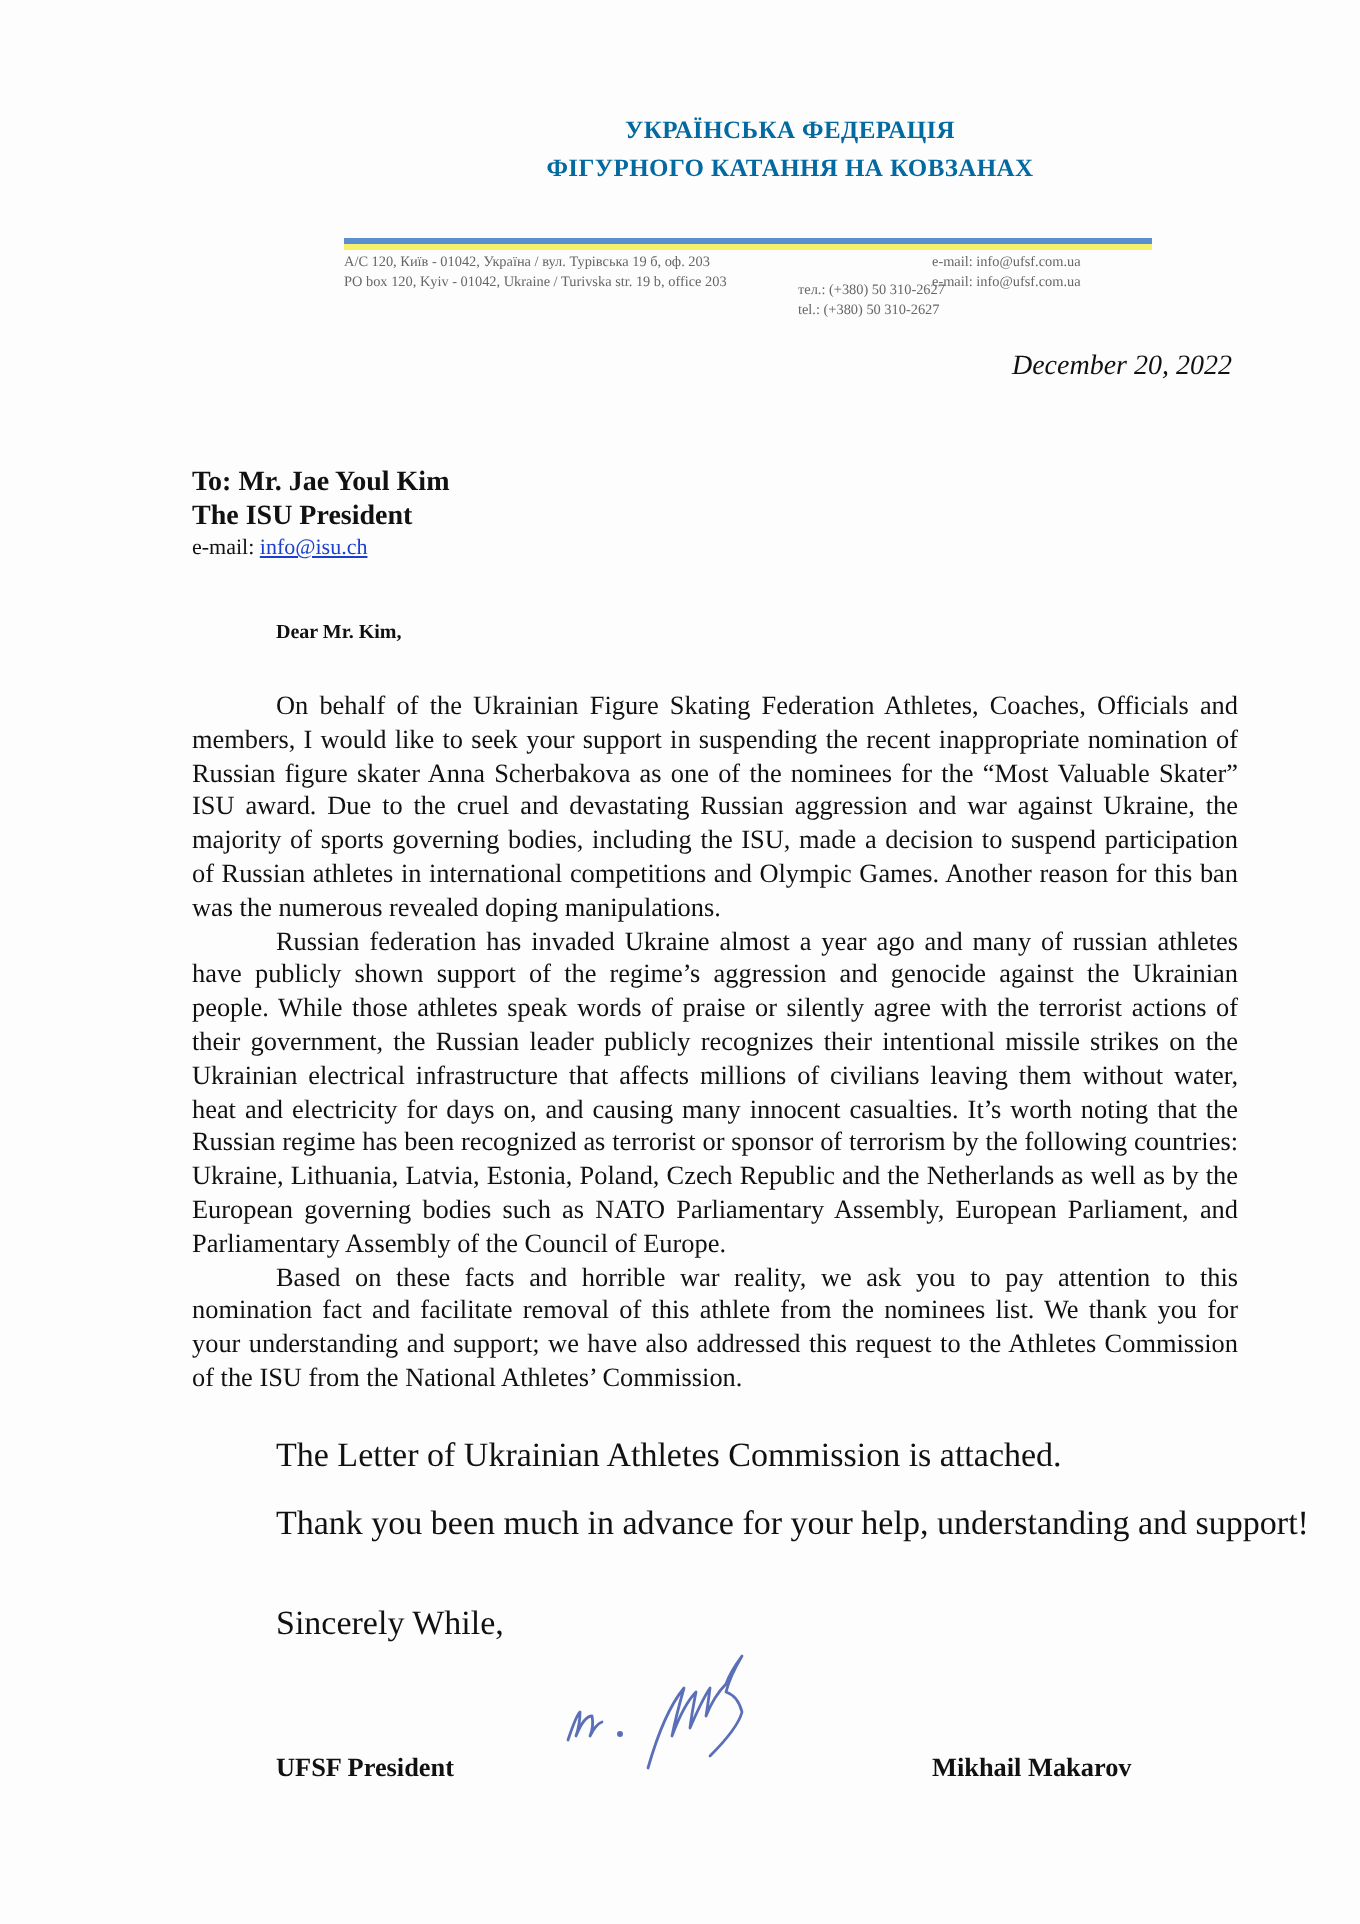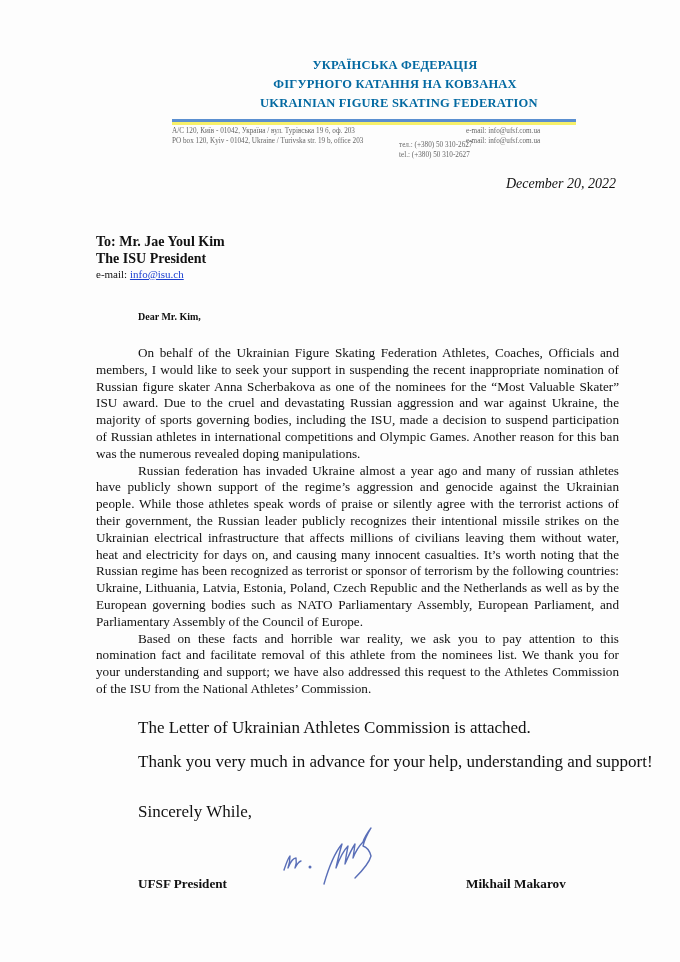--- a/index.html
+++ b/index.html
@@ -126,21 +126,20 @@
   </style>
 </head>
 <body>
 
 <div class="page">
 
 
   <div class="org-titles">
     <div>УКРАЇНСЬКА ФЕДЕРАЦІЯ</div>
     <div>ФІГУРНОГО КАТАННЯ НА КОВЗАНАХ</div>
-    <div>UKRAINIAN FIGURE SKATING FEDERATION</div>
   </div>
 
   <div class="flag-stripe">
     <div class="blue"></div>
     <div class="yellow"></div>
   </div>
 
   <div class="contacts">
     <div class="col c1">
       <div>А/С 120, Київ - 01042, Україна / вул. Турівська 19 б, оф. 203</div>
@@ -166,21 +165,21 @@
 
   <div class="salutation">Dear Mr. Kim,</div>
 
   <div class="letter-body">
     <p>On behalf of the Ukrainian Figure Skating Federation Athletes, Coaches, Officials and members, I would like to seek your support in suspending the recent inappropriate nomination of Russian figure skater Anna Scherbakova as one of the nominees for the “Most Valuable Skater” ISU award. Due to the cruel and devastating Russian aggression and war against Ukraine, the majority of sports governing bodies, including the ISU, made a decision to suspend participation of Russian athletes in international competitions and Olympic Games. Another reason for this ban was the numerous revealed doping manipulations.</p>
     <p>Russian federation has invaded Ukraine almost a year ago and many of russian athletes have publicly shown support of the regime’s aggression and genocide against the Ukrainian people. While those athletes speak words of praise or silently agree with the terrorist actions of their government, the Russian leader publicly recognizes their intentional missile strikes on the Ukrainian electrical infrastructure that affects millions of civilians leaving them without water, heat and electricity for days on, and causing many innocent casualties. It’s worth noting that the Russian regime has been recognized as terrorist or sponsor of terrorism by the following countries: Ukraine, Lithuania, Latvia, Estonia, Poland, Czech Republic and the Netherlands as well as by the European governing bodies such as NATO Parliamentary Assembly, European Parliament, and Parliamentary Assembly of the Council of Europe.</p>
     <p>Based on these facts and horrible war reality, we ask you to pay attention to this nomination fact and facilitate removal of this athlete from the nominees list. We thank you for your understanding and support; we have also addressed this request to the Athletes Commission of the ISU from the National Athletes’ Commission.</p>
   </div>
 
   <div class="line l-attached">The Letter of Ukrainian Athletes Commission is attached.</div>
-  <div class="line l-thanks">Thank you very much in advance for your help, understanding and support!</div>
+  <div class="line l-thanks">Thank you been much in advance for your help, understanding and support!</div>
   <div class="line l-sincerely">Sincerely While,</div>
 
   <div class="signature">
     <svg width="160" height="80" viewBox="0 0 160 80">
       <g fill="none" stroke="#5a6fb8" stroke-width="1.4" stroke-linecap="round" stroke-linejoin="round">
         <path d="M12 58 q4 -12 6 -14 q0 6 -2 12 q4 -10 8 -10 q1 5 -1 10 q3 -6 6 -7"></path>
         <circle cx="38" cy="55" r="0.8" fill="#5a6fb8"></circle>
         <path d="M52 72 q8 -28 18 -40 q-4 14 -6 24 q6 -16 12 -22 q-2 10 -3 18 q6 -14 10 -20 q-1 8 -2 14 q4 -10 10 -16 q2 -6 8 -14 q-6 10 -8 18 q6 2 8 10 q-2 8 -16 22"></path>
       </g>
     </svg>

